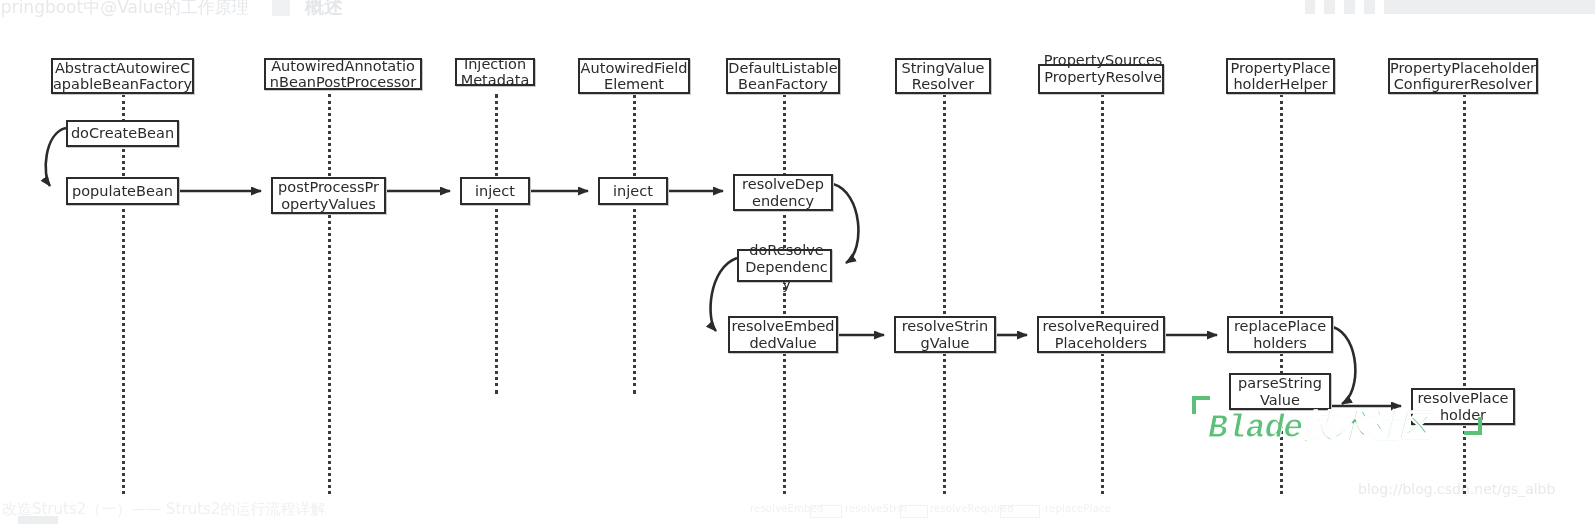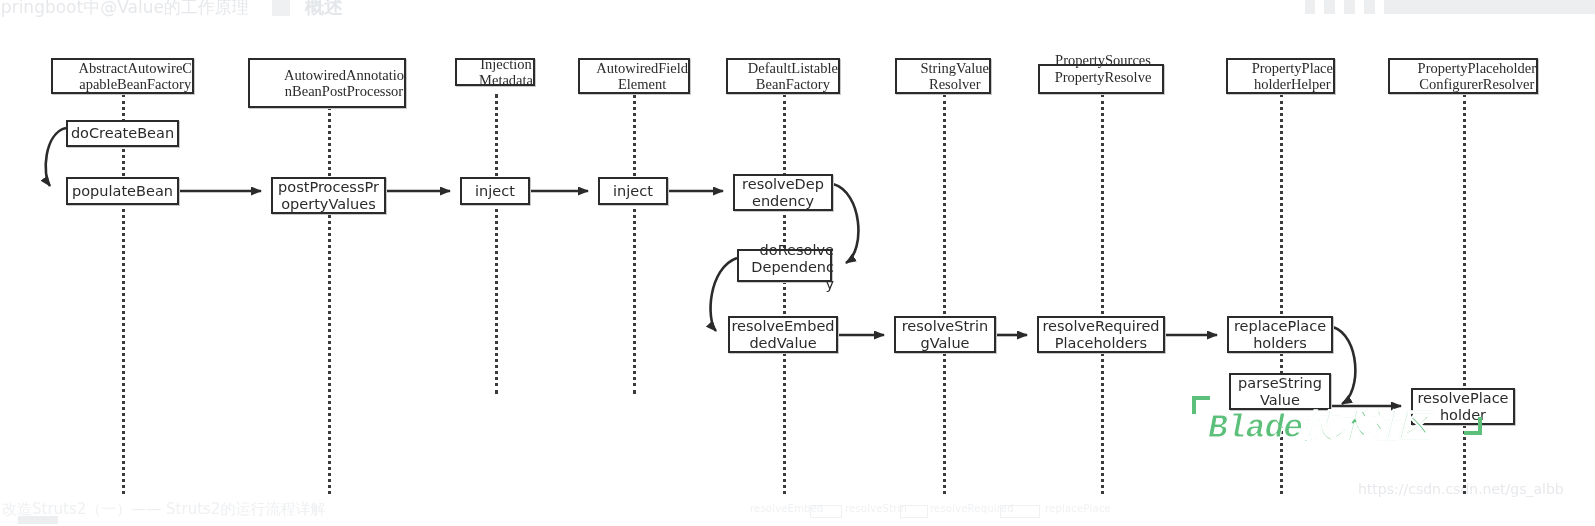--- a/index.html
+++ b/index.html
@@ -23,37 +23,36 @@
   .ghost-foot-mid{left:745px;top:503px;font-size:10px;color:#f0f1f3;letter-spacing:.2px;}
   .ghost-foot-box{position:absolute;top:505px;height:11px;border:1px solid #f0f1f3;}
   .ghost-miniblock{position:absolute;left:18px;top:516px;width:40px;height:8px;background:#eceef0;}
   .url{position:absolute;left:1358px;top:481px;font-size:14px;color:#e7e9ec;white-space:nowrap;}
 
   
   .lifeline{position:absolute;width:0;border-left:3px dotted #3b3b3b;}
   .actor{
     position:absolute;box-sizing:border-box;
     border:2px solid #2b2b2b;background:#ffffff;
-    display:flex;align-items:center;justify-content:flex-end;
+    display:flex;align-items:center;justify-content:center;
     text-align:center;line-height:16px;font-size:14.5px;color:#2b2b2b;
     box-shadow:1px 1px 0 #c9c9c9;
-    font-family:Liberation Serif, serif;
   }
   .actor span{display:block;white-space:pre-line;}
   .msg{
     position:absolute;box-sizing:border-box;
     border:2px solid #2b2b2b;background:#ffffff;
     display:flex;align-items:center;justify-content:center;
     text-align:center;line-height:17px;font-size:14.5px;color:#2b2b2b;
     box-shadow:1px 1px 0 #c9c9c9;
     z-index:5;
   }
   .msg span{display:block;white-space:pre-line;}
   .msg.overflow{overflow:visible;}
-  .msg.overflow span{position:relative;text-align:right;}
+  .msg.overflow span{position:relative;}
 
   svg.arrows{position:absolute;left:0;top:0;width:1595px;height:526px;pointer-events:none;z-index:3;}
 
   
   .wm{position:absolute;z-index:9;pointer-events:none;}
   .wm-text{
     left:1208px;top:404px;
     font-family:Liberation Mono, monospace;
     font-size:33px;font-weight:bold;font-style:italic;
     color:#5cc07a;letter-spacing:-1px;white-space:nowrap;
@@ -71,21 +70,21 @@
   <div class="ghost-chip"></div>
   <div class="ghost ghost-sub">概述</div>
   <div class="ghost-bar">
     <div class="ghost-bar-notch" style="left:10px"></div>
     <div class="ghost-bar-notch" style="left:30px"></div>
     <div class="ghost-bar-notch" style="left:50px"></div>
     <div class="ghost-bar-notch" style="left:70px"></div>
   </div>
   <div class="ghost ghost-foot-left">改造Struts2（一）—— Struts2的运行流程详解</div>
   <div class="ghost-miniblock"></div>
-  <div class="url">https://csdn.csdn.net/gs_albb</div>
+  <div class="url">blog://blog.csdn.net/gs_albb</div>
 
   <div class="ghost ghost-foot-mid" style="left:750px;">resolveEmbed</div>
   <div class="ghost ghost-foot-mid" style="left:845px;">resolveStrin</div>
   <div class="ghost ghost-foot-mid" style="left:930px;">resolveRequired</div>
   <div class="ghost ghost-foot-mid" style="left:1045px;">replacePlace</div>
   <div class="ghost-foot-box" style="left:810px;width:30px;"></div>
   <div class="ghost-foot-box" style="left:900px;width:26px;"></div>
   <div class="ghost-foot-box" style="left:1000px;width:38px;"></div>
 
   <div class="lifeline" style="left:122px;top:94px;height:400px"></div>
@@ -127,21 +126,21 @@
 
     <path d="M1333,327 C1360,336 1362,392 1342,404" fill="none" stroke="#2b2b2b" stroke-width="2.6" marker-end="url(#ah)"></path>
 
     <line x1="1331" y1="406" x2="1401" y2="406" stroke="#2b2b2b" stroke-width="2.6" marker-end="url(#ah)"></line>
   </svg>
 
   <div class="actor" style="left:51px;top:58px;width:143px;height:36px">
       <span>AbstractAutowireC
 apableBeanFactory</span>
     </div>
-  <div class="actor" style="left:248px;top:58px;width:158px;height:50px">
+  <div class="actor" style="left:264px;top:58px;width:158px;height:32px">
       <span>AutowiredAnnotatio
 nBeanPostProcessor</span>
     </div>
   <div class="actor" style="left:455px;top:58px;width:80px;height:28px">
       <span>Injection
 Metadata</span>
     </div>
   <div class="actor" style="left:578px;top:58px;width:112px;height:36px">
       <span>AutowiredField
 Element</span>

